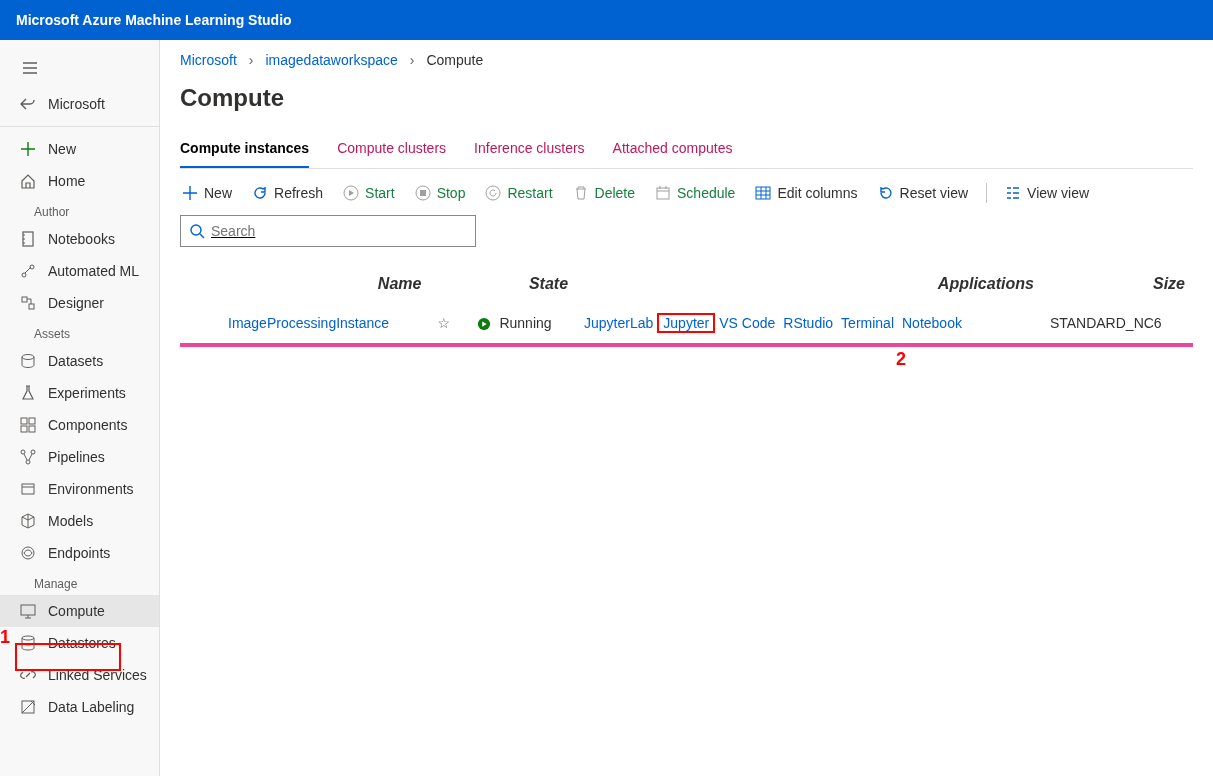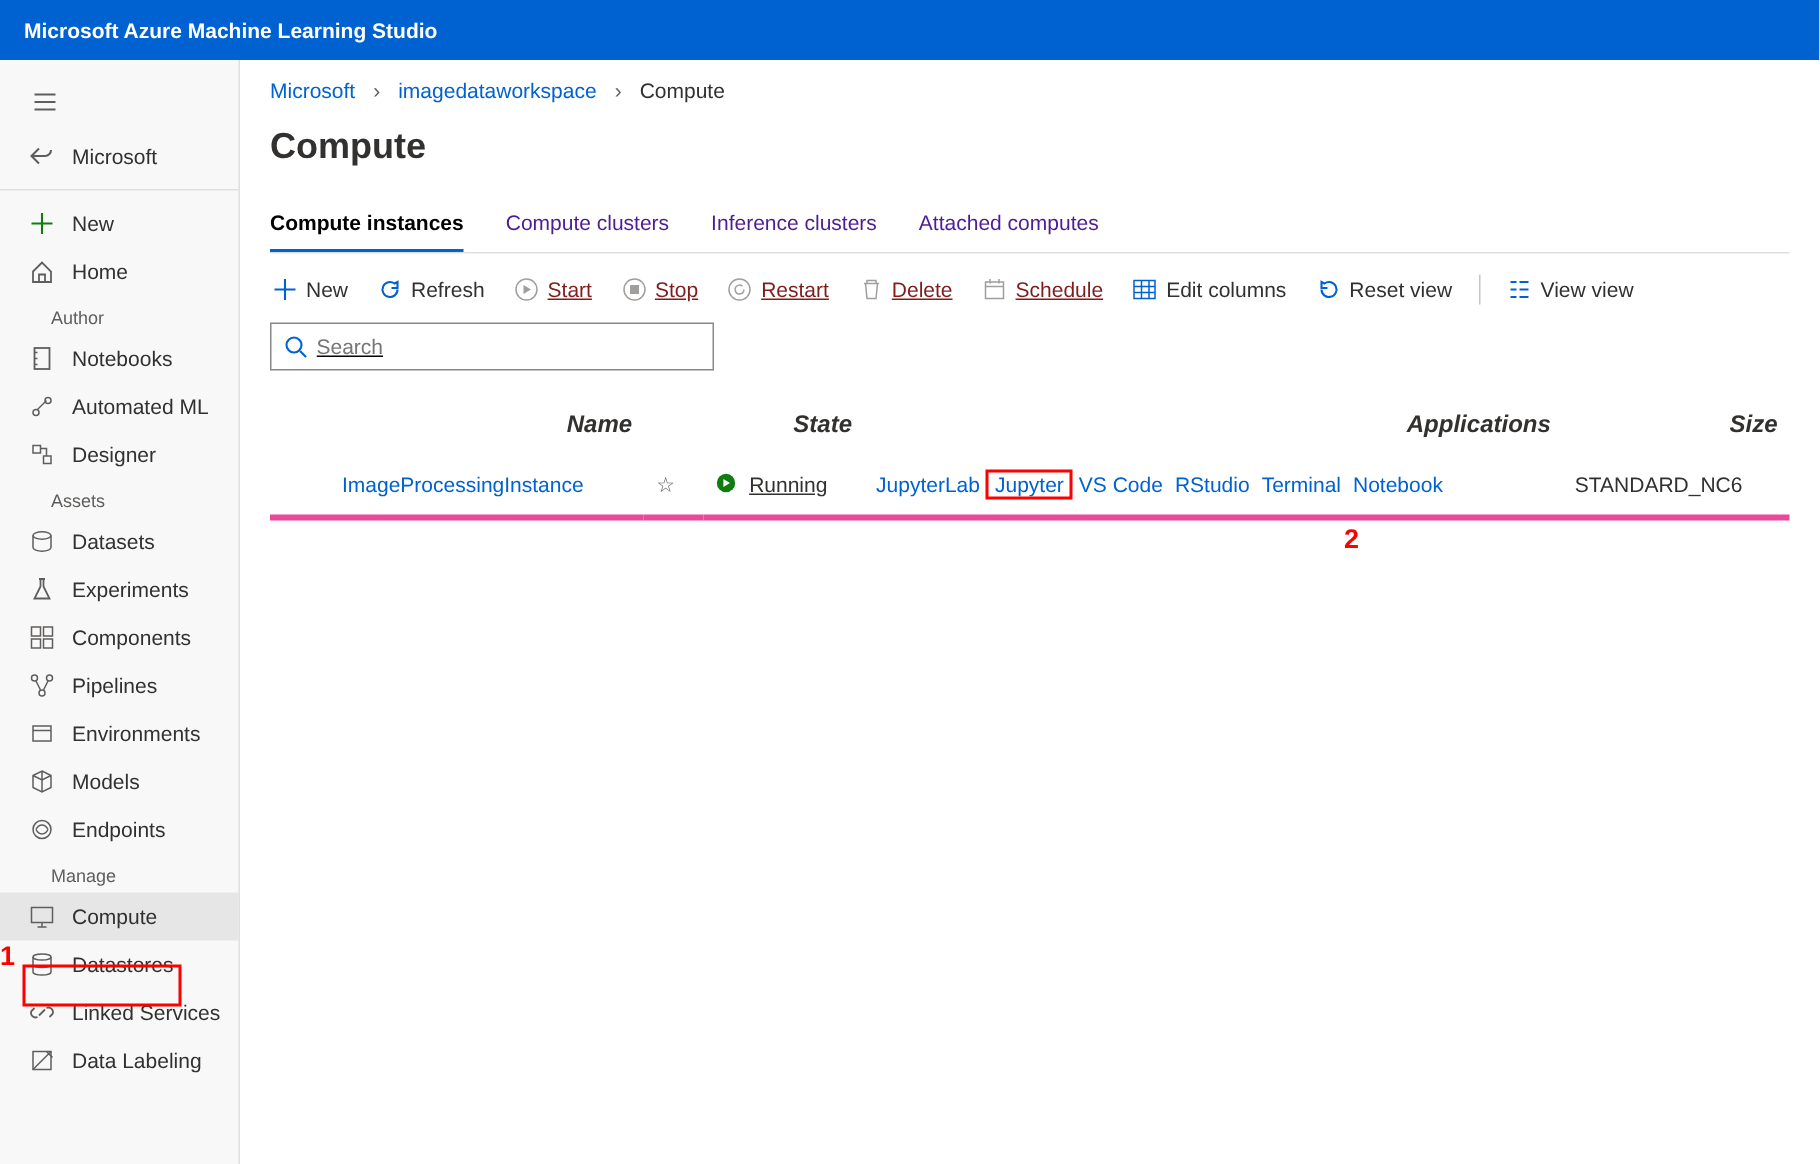--- a/index.html
+++ b/index.html
@@ -12,34 +12,34 @@
 .sidebar-section { font-size: 12px; color: #605e5c; padding: 8px 0 4px 34px; }
 .sidebar-hamburger { padding: 8px 22px; height: 40px; display: flex; align-items: center; cursor: pointer; }
 .icon { width: 16px; height: 16px; flex-shrink: 0; display: inline-flex; align-items: center; justify-content: center; }
 .content { flex: 1; padding: 12px 20px; overflow: auto; }
 .breadcrumb { display: flex; align-items: center; gap: 12px; font-size: 14px; margin-bottom: 16px; }
 .breadcrumb a { color: #0062d1; text-decoration: none; cursor: pointer; }
 .breadcrumb .sep { color: #605e5c; }
 .breadcrumb .current { color: #323130; }
 .page-title { font-size: 24px; font-weight: 600; margin-bottom: 18px; }
 .tabs { display: flex; gap: 28px; border-bottom: 1px solid #e1dfdd; margin-bottom: 12px; }
-.tab { padding: 10px 0; cursor: pointer; font-weight: 600; color: #4c1d95; border-bottom: 2px solid transparent; }
+.tab { padding: 10px 0; cursor: pointer; font-weight: 600; color: #be185d; border-bottom: 2px solid transparent; }
 .tab.active { border-bottom-color: #0062d1; color: #000; }
 .tab:not(.active) { font-weight: 400; }
 .toolbar { display: flex; align-items: center; gap: 16px; margin-bottom: 10px; flex-wrap: wrap; }
 .toolbar-btn { display: flex; align-items: center; gap: 6px; cursor: pointer; padding: 4px 2px; color: #323130; }
-.toolbar-btn.disabled { color: #7f1d1d; cursor: default; text-decoration: underline; }
+.toolbar-btn.disabled { color: #15803d; cursor: default; }
 .toolbar-btn .ticon { width: 16px; height: 16px; display: inline-flex; align-items: center; justify-content: center; }
 .toolbar-sep { width: 1px; background: #c8c6c4; height: 20px; }
 .search-box { border: 1px solid #8a8886; width: 296px; height: 32px; display: flex; align-items: center; padding: 0 8px; margin-bottom: 18px; }
 .search-box input { border: none; outline: none; flex: 1; font-size: 14px; margin-left: 6px; text-decoration: underline; }
 .table { width: 100%; border-collapse: collapse; }
 .table th { text-align: right; font-weight: 600; padding: 10px 8px; font-size: 16px; font-style: italic; }
 .table td { padding: 12px 8px; border-bottom: 4px solid #ec4899; vertical-align: middle; }
-.status-running { display: flex; align-items: flex-start; gap: 8px; text-decoration: underline; }
+.status-running { display: flex; align-items: flex-end; gap: 8px; }
 .status-dot { width: 14px; height: 14px; }
 .app-links { display: flex; gap: 8px; flex-wrap: wrap; }
 .app-links a { color: #0062d1; text-decoration: none; cursor: pointer; }
 .instance-link { color: #0062d1; text-decoration: none; cursor: pointer; }
 .star { color: #605e5c; cursor: pointer; }
 .annotation-1 { position: absolute; left: 0px; top: 627px; color: red; font-size: 18px; font-weight: 600; }
 .annotation-box-1 { position: absolute; left: 15px; top: 643px; width: 106px; height: 28px; border: 2px solid red; pointer-events: none; }
 .annotation-2 { position: absolute; left: 896px; top: 349px; color: red; font-size: 18px; font-weight: 600; }
 .checkbox-cell { width: 40px; }
 .star-cell { width: 40px; }

